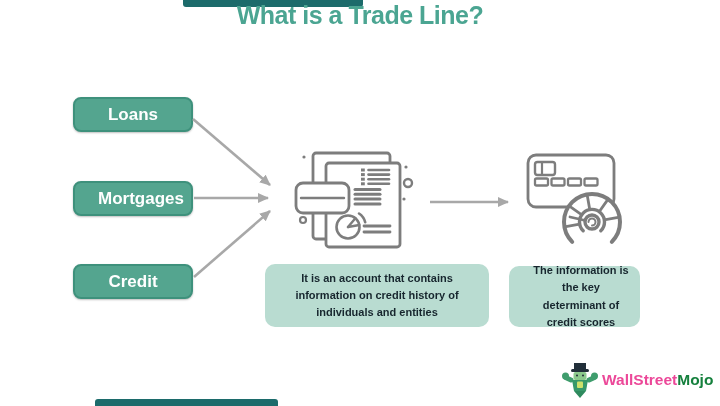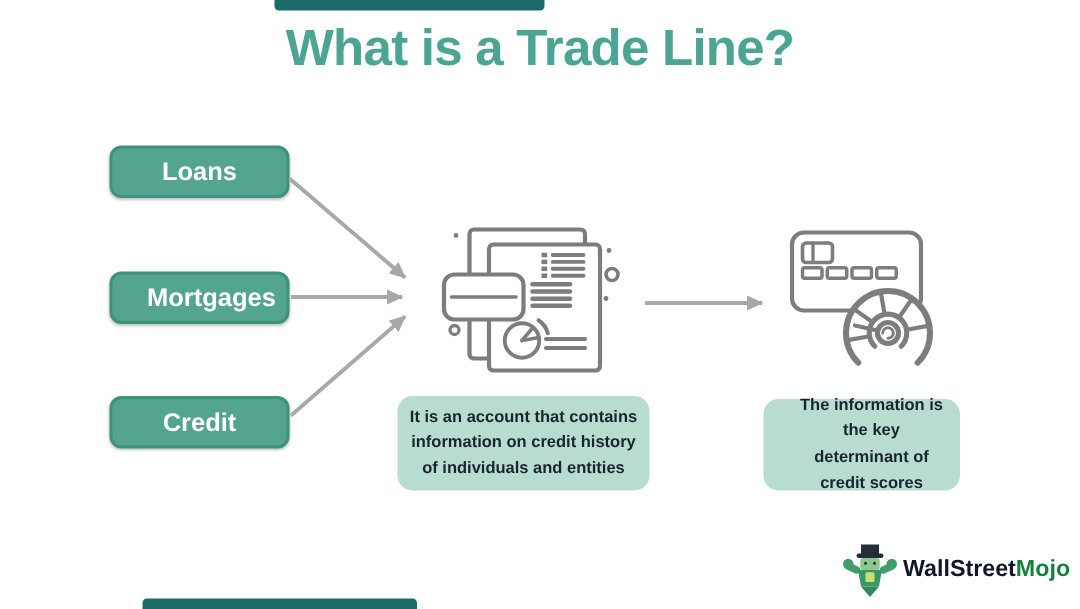--- a/index.html
+++ b/index.html
@@ -4,48 +4,48 @@
 <style>
   html,body{margin:0;padding:0;background:#ffffff;}
   .stage{
     position:relative;width:720px;height:406px;background:#ffffff;overflow:hidden;
     font-family:"Liberation Sans",sans-serif;
   }
   .accent-bar{position:absolute;background:#1C6B6B;height:7px;}
   .accent-bar.top{left:183px;top:0;width:180px;border-radius:0 0 3px 3px;}
   .accent-bar.bottom{left:95px;bottom:0;width:183px;border-radius:3px 3px 0 0;}
   .title{
-    position:absolute;left:0;top:13px;width:720px;margin:0;text-align:center;
-    font-size:34px;font-weight:bold;letter-spacing:-0.5px;color:#4BA592;
+    position:absolute;left:0;top:1px;width:720px;margin:0;text-align:center;
+    font-size:25px;font-weight:bold;letter-spacing:-0.5px;color:#4BA592;
   }
   .src-box{
     position:absolute;left:73px;width:120px;height:35px;box-sizing:border-box;
     background:#54A58F;border:2px solid #3E917C;border-radius:8px;
     display:flex;align-items:center;justify-content:center;
     color:#ffffff;font-size:17px;font-weight:bold;
     box-shadow:0 1px 2px rgba(0,0,0,0.25);
   }
   .src-box.loans{top:97px;}
   .src-box.mortgages{top:181px;padding-left:16px;}
   .src-box.credit{top:264px;}
   .arrow-layer{position:absolute;left:0;top:0;width:720px;height:406px;pointer-events:none;}
   .icon-svg{position:absolute;}
   .doc-icon{left:288px;top:147px;}
   .card-icon{left:518px;top:147px;}
   .callout{
     position:absolute;box-sizing:border-box;background:#B9DCD1;border-radius:10px;
     display:flex;align-items:center;justify-content:center;text-align:center;
     color:#17262E;font-size:11px;line-height:1.55;font-weight:600;padding:4px 8px;
   }
-  .callout.c1{left:265px;top:264px;width:168px;height:63px;}
+  .callout.c1{left:265px;top:264px;width:224px;height:63px;}
   .callout.c2{left:509px;top:266px;width:131px;height:61px;padding-left:21px;}
   .logo{position:absolute;left:560px;top:362px;width:150px;height:40px;}
   .logo .mascot{position:absolute;left:0;top:0;}
   .logo .brand{position:absolute;left:42px;top:9px;font-size:15.5px;font-weight:bold;white-space:nowrap;}
-  .logo .brand .primary{color:#0f172a;}
+  .logo .brand .primary{color:#ec4899;}
   .logo .brand .secondary{color:#15803d;}
 </style>
 </head>
 <body>
 
 <div class="stage">
 
   <div class="accent-bar top"></div>
   <div class="accent-bar bottom"></div>
 

